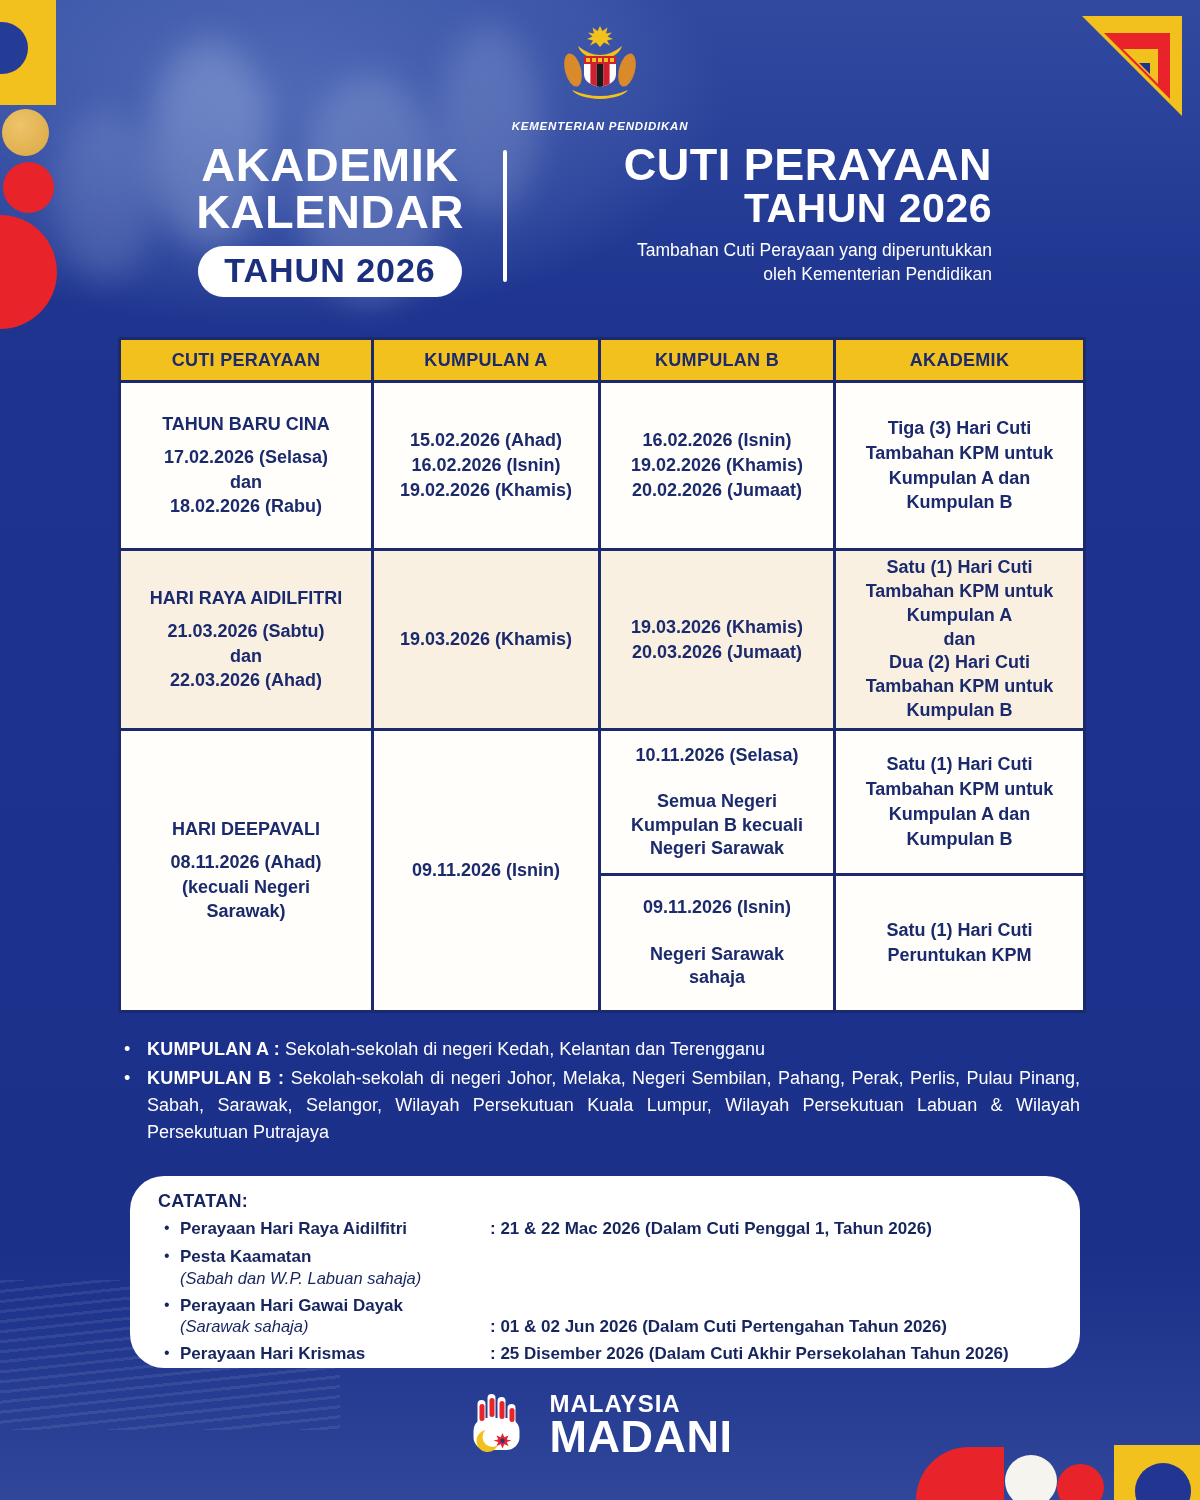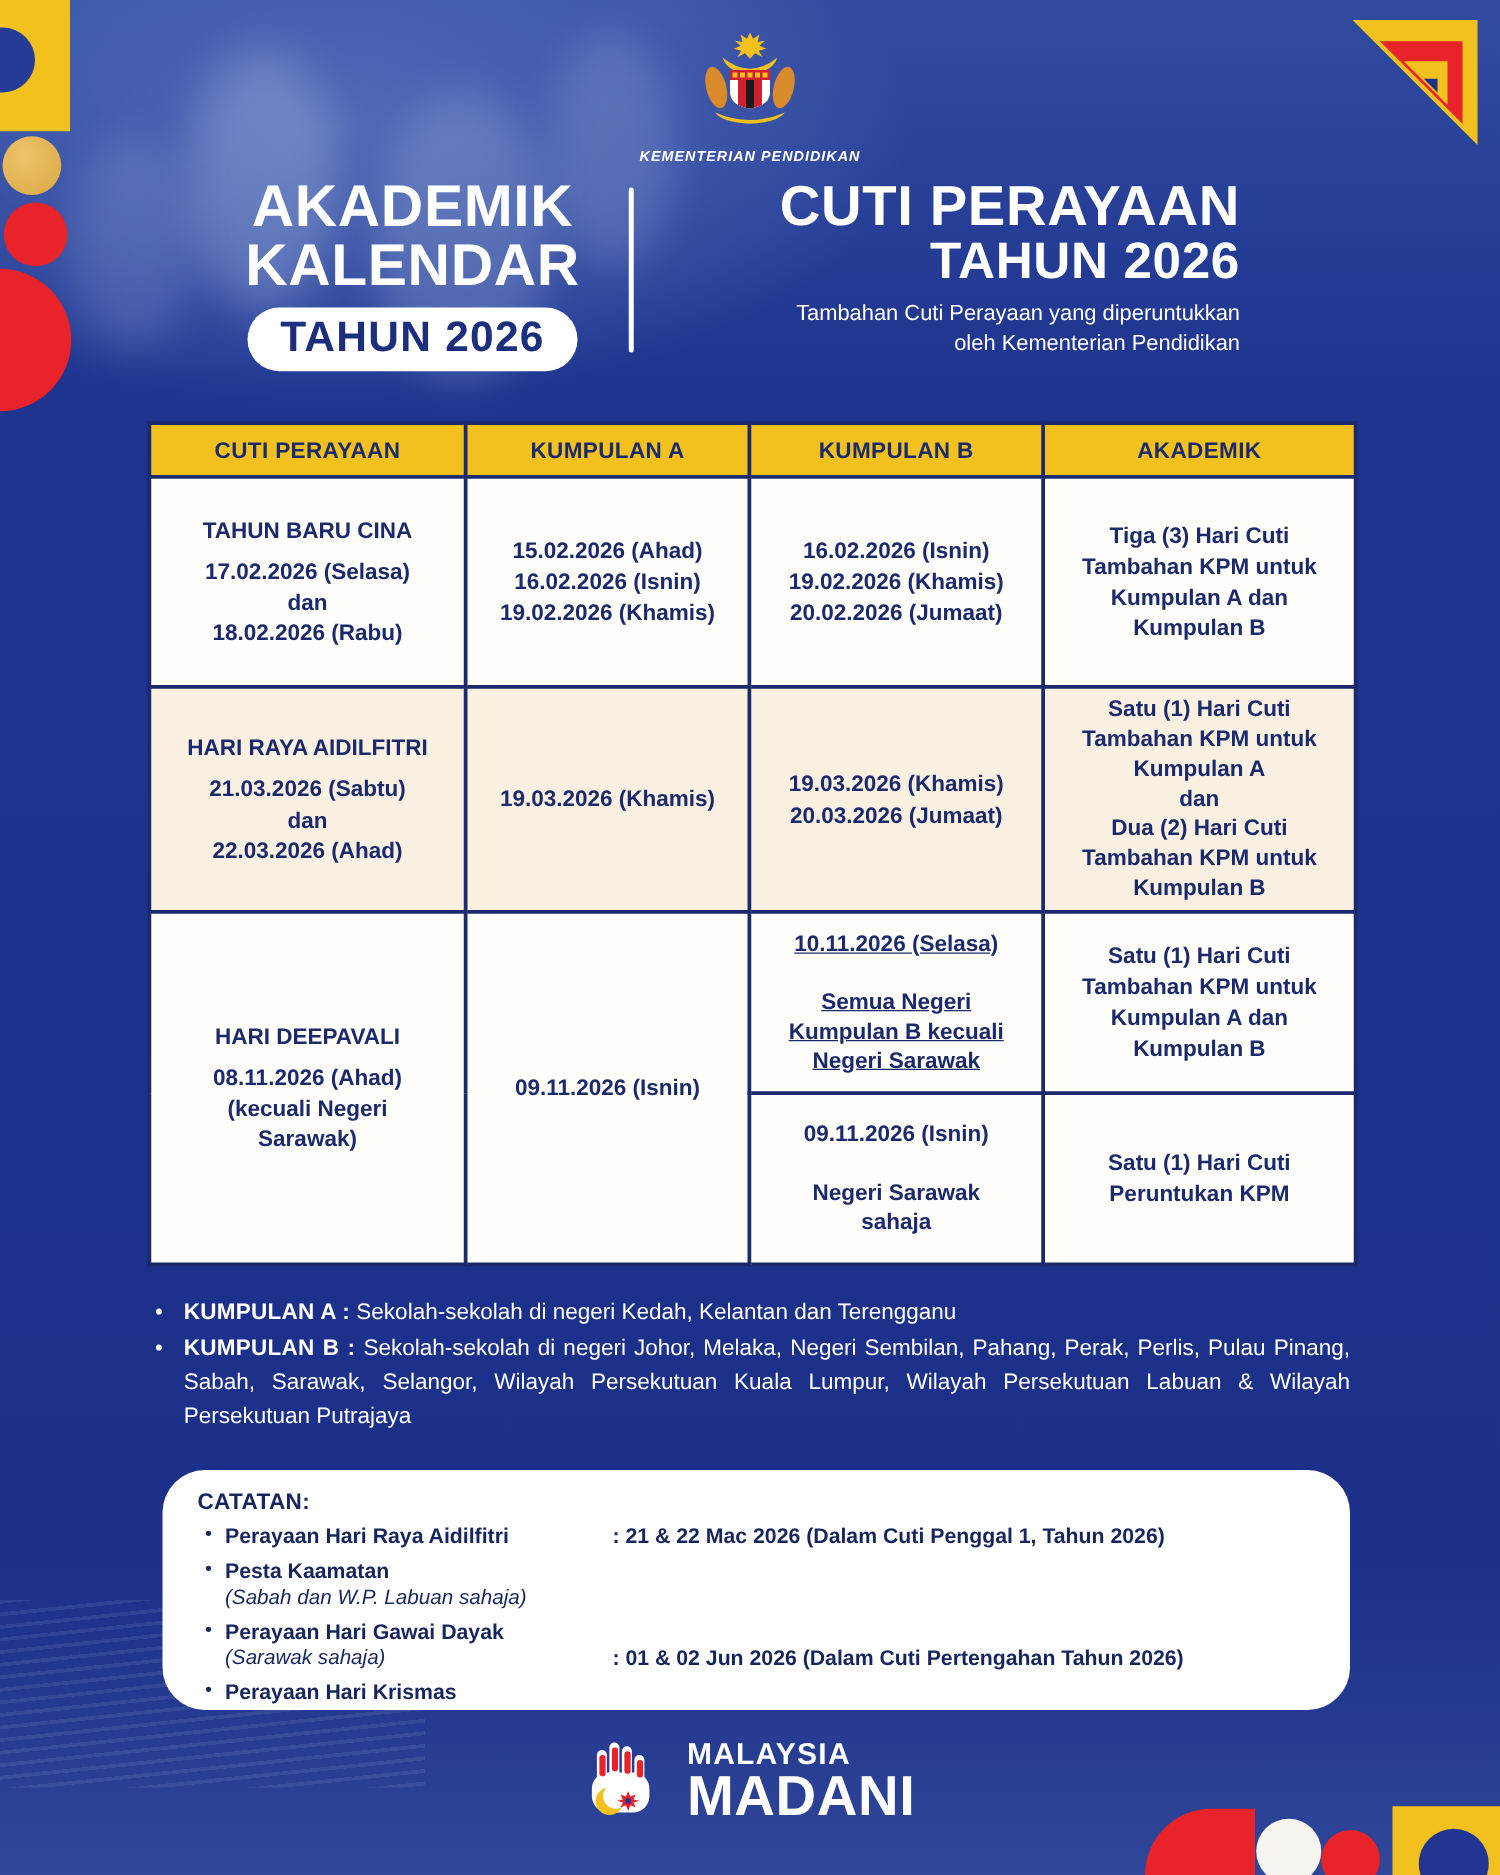--- a/index.html
+++ b/index.html
@@ -210,21 +210,21 @@
     <td rowspan="2">
       <div class="fname">HARI DEEPAVALI</div>
       <div class="flines">08.11.2026 (Ahad)
 (kecuali Negeri
 Sarawak)</div>
     </td>
     <td rowspan="2">
           <div class="plain">09.11.2026 (Isnin)</div>
         </td>
     <td>
-          <div class="plain" style="line-height:1.3;text-decoration:underline;">10.11.2026 (Selasa)
+          <div class="plain" style="line-height:1.3;">10.11.2026 (Selasa)
 
 Semua Negeri
 Kumpulan B kecuali
 Negeri Sarawak</div>
         </td>
     <td>
           <div class="plain">Satu (1) Hari Cuti
 Tambahan KPM untuk
 Kumpulan A dan
 Kumpulan B</div>
@@ -280,20 +280,21 @@
       <div class="clabel">Perayaan Hari Gawai Dayak</div>
       <div class="csub">(Sarawak sahaja)</div>
     </div>
     <div class="cvalue">: 01 &amp; 02 Jun 2026 (Dalam Cuti Pertengahan Tahun 2026)</div>
   </div>
   <div class="citem">
     <div class="left">
       <span class="bdot">•</span>
       <div class="clabel">Perayaan Hari Krismas</div>
     </div>
+    <div class="cvalue">: 25 Disember 2026 (Dalam Cuti Akhir Persekolahan Tahun 2026)</div>
   </div>
 </div>
 
 <div class="abs footer-logo">
   <svg width="58" height="68" viewBox="0 0 58 68">
     <rect x="10" y="8" width="8" height="28" rx="4" fill="#ffffff"></rect>
     <rect x="20" y="2" width="8" height="34" rx="4" fill="#ffffff"></rect>
     <rect x="30" y="5" width="8" height="31" rx="4" fill="#ffffff"></rect>
     <rect x="40" y="12" width="8" height="24" rx="4" fill="#ffffff"></rect>
     <rect x="6" y="26" width="46" height="32" rx="13" fill="#ffffff"></rect>

